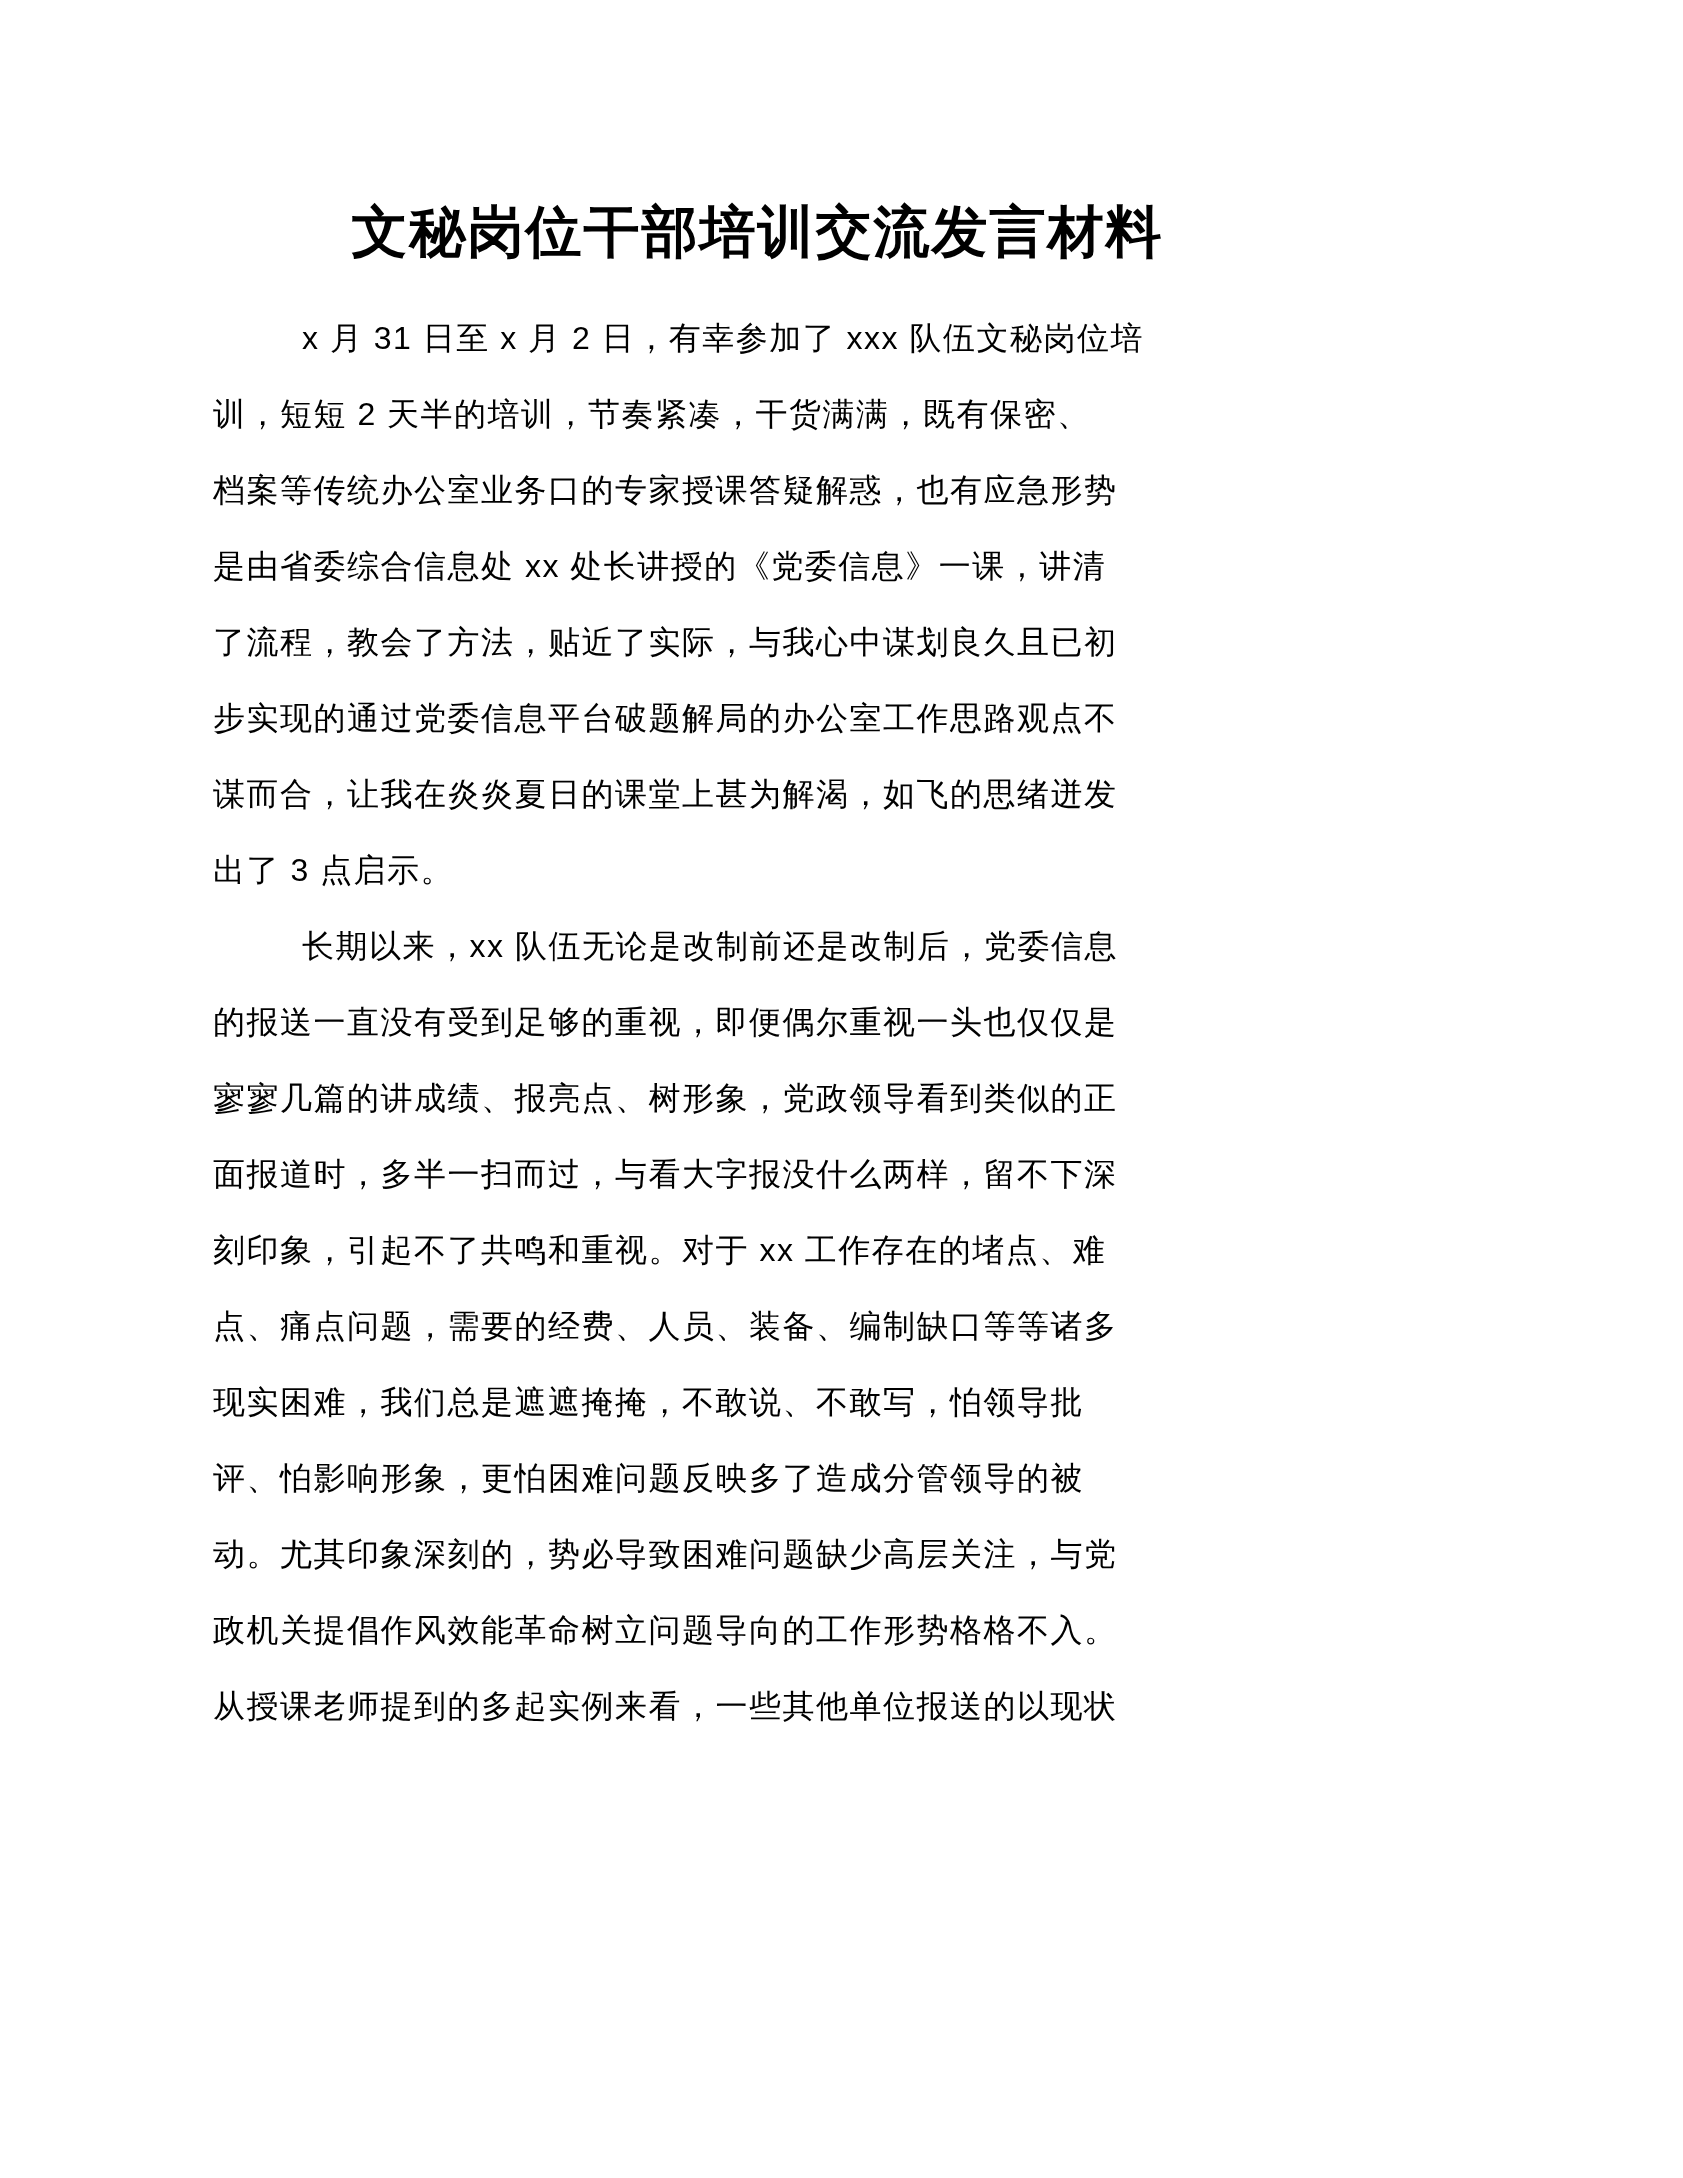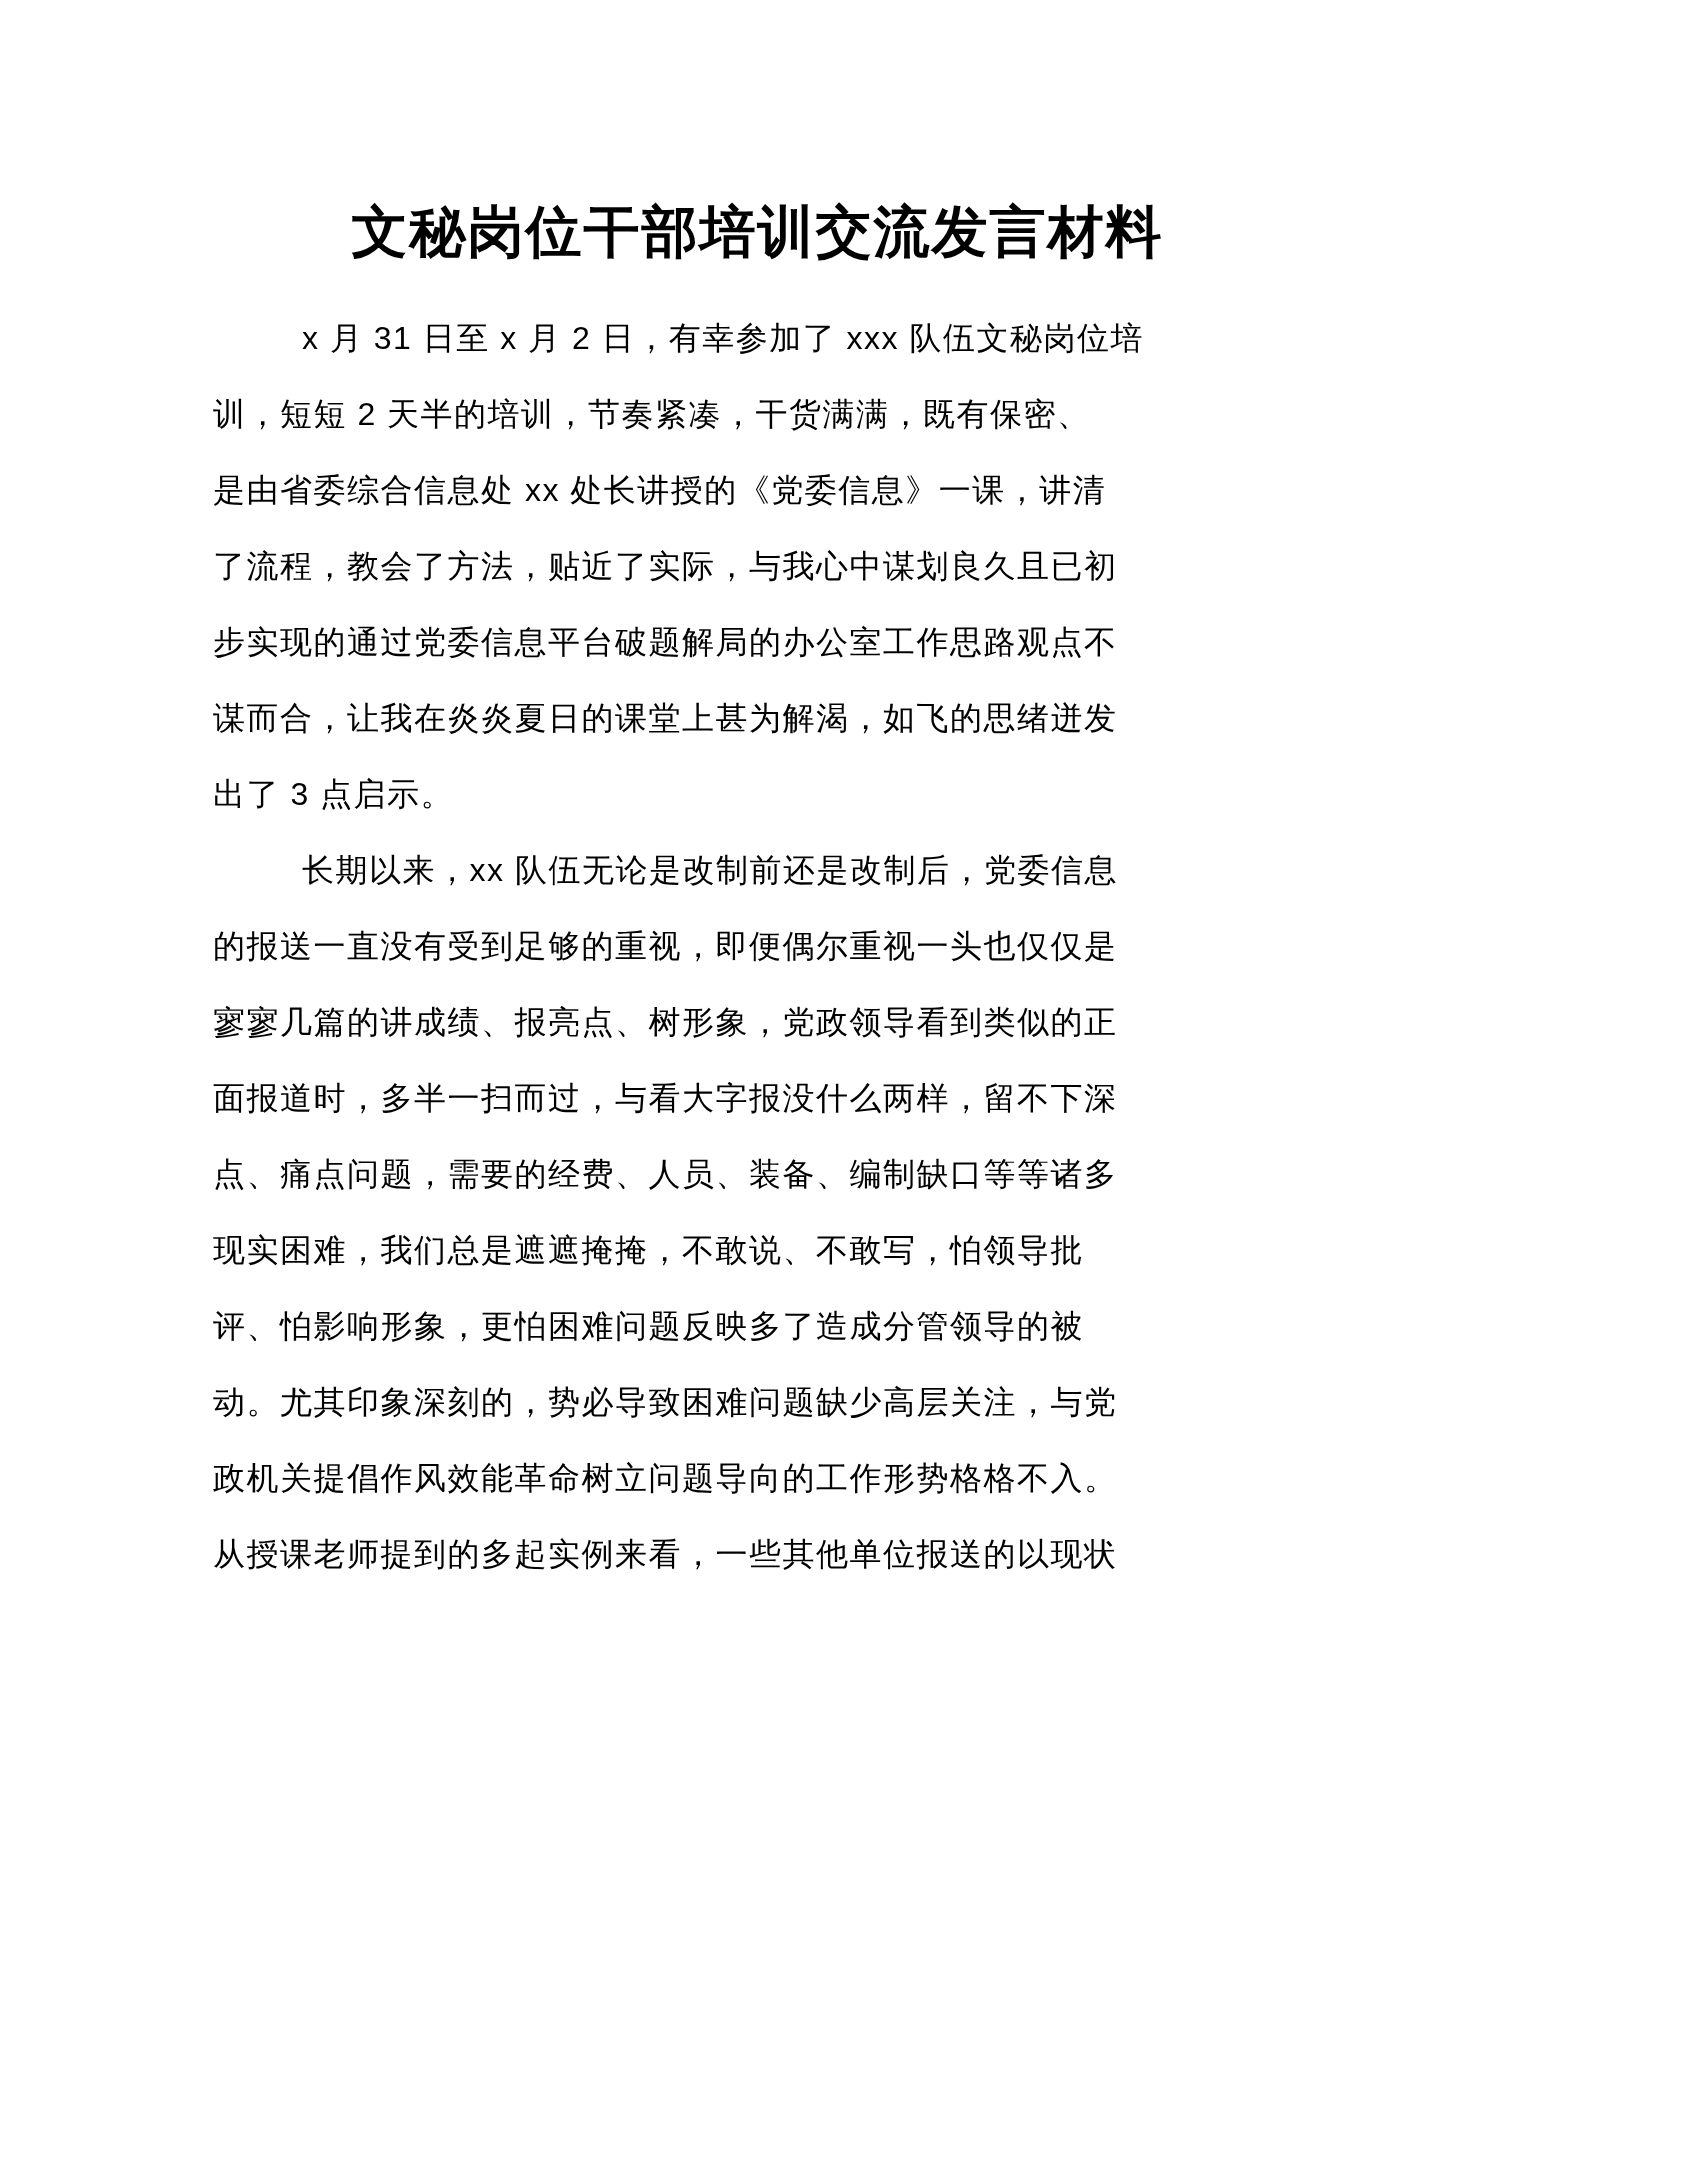--- a/index.html
+++ b/index.html
@@ -46,31 +46,33 @@
 </style>
 </head>
 <body>
 
 <div class="page">
   <h1 class="title">文秘岗位干部培训交流发言材料</h1>
   <div id="doc-body">
       <div class="block paragraph">
         <div class="line indent">x 月 31 日至 x 月 2 日，有幸参加了 xxx 队伍文秘岗位培</div>
         <div class="line">训，短短 2 天半的培训，节奏紧凑，干货满满，既有保密、</div>
+        <div class="line">档案等传统办公室业务口的专家授课答疑解惑，也有应急形势</div>
         <div class="line">是由省委综合信息处 xx 处长讲授的《党委信息》一课，讲清</div>
         <div class="line">了流程，教会了方法，贴近了实际，与我心中谋划良久且已初</div>
         <div class="line">步实现的通过党委信息平台破题解局的办公室工作思路观点不</div>
         <div class="line">谋而合，让我在炎炎夏日的课堂上甚为解渴，如飞的思绪迸发</div>
         <div class="line">出了 3 点启示。</div>
       </div>
       <div class="block paragraph">
         <div class="line indent">长期以来，xx 队伍无论是改制前还是改制后，党委信息</div>
         <div class="line">的报送一直没有受到足够的重视，即便偶尔重视一头也仅仅是</div>
         <div class="line">寥寥几篇的讲成绩、报亮点、树形象，党政领导看到类似的正</div>
         <div class="line">面报道时，多半一扫而过，与看大字报没什么两样，留不下深</div>
+        <div class="line">刻印象，引起不了共鸣和重视。对于 xx 工作存在的堵点、难</div>
         <div class="line">点、痛点问题，需要的经费、人员、装备、编制缺口等等诸多</div>
         <div class="line">现实困难，我们总是遮遮掩掩，不敢说、不敢写，怕领导批</div>
         <div class="line">评、怕影响形象，更怕困难问题反映多了造成分管领导的被</div>
         <div class="line">动。尤其印象深刻的，势必导致困难问题缺少高层关注，与党</div>
         <div class="line">政机关提倡作风效能革命树立问题导向的工作形势格格不入。</div>
         <div class="line">从授课老师提到的多起实例来看，一些其他单位报送的以现状</div>
       </div>
     </div>
 </div>
 

